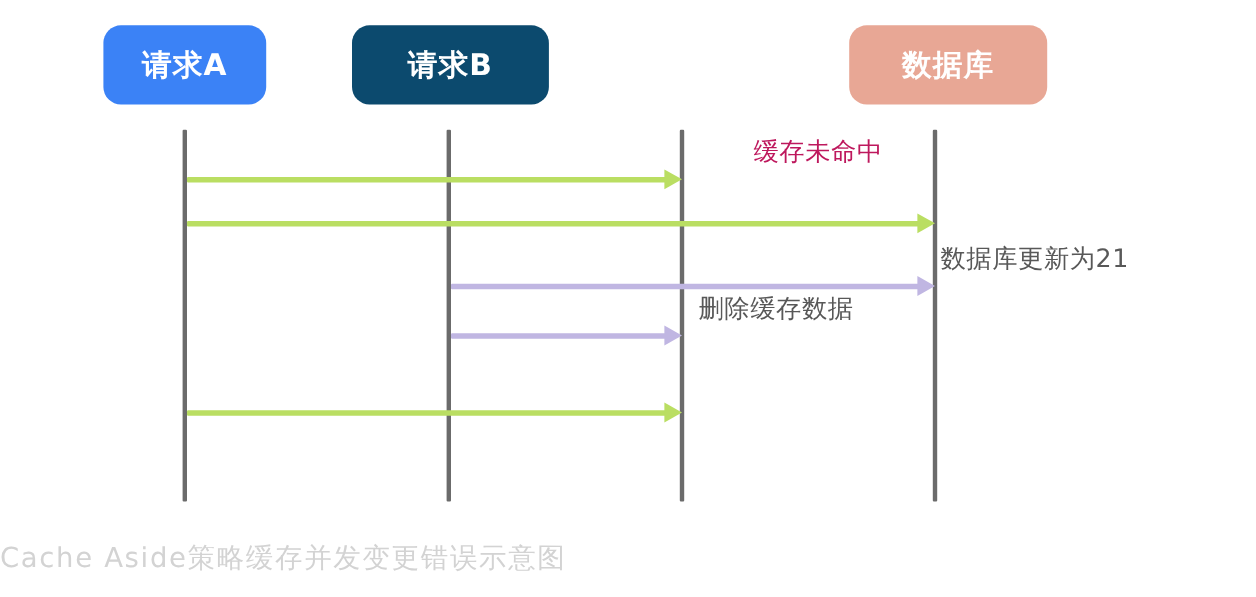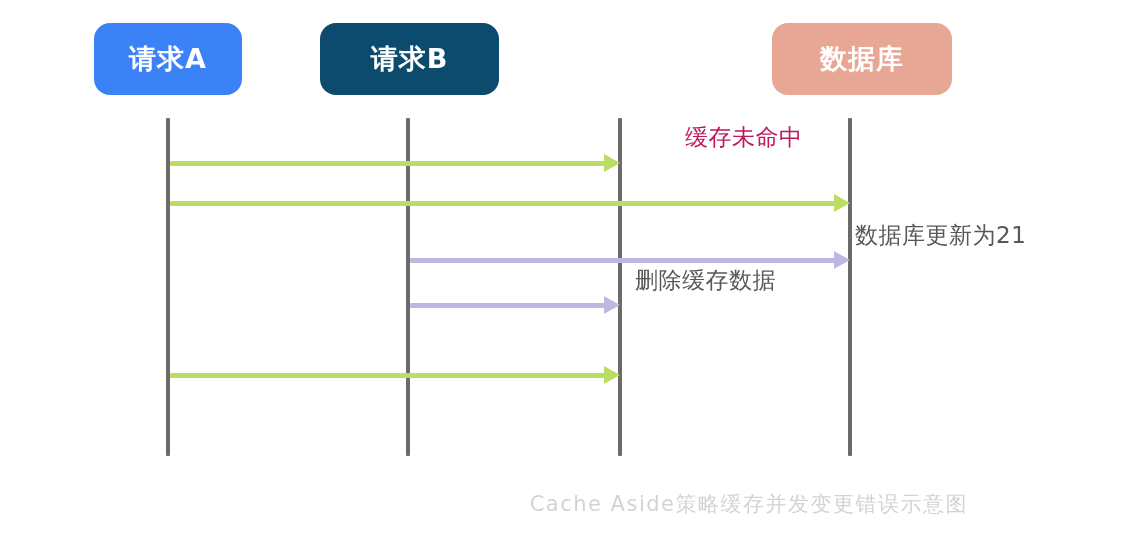--- a/index.html
+++ b/index.html
@@ -70,22 +70,22 @@
     white-space: nowrap;
     font-family: "DejaVu Sans", "Liberation Sans", sans-serif;
     letter-spacing: 0.5px;
   }
 
   
   .caption {
     position: absolute;
     left: 0;
     width: 968px;
-    text-align: right;
-    font-size: 21px;
+    text-align: left;
+    font-size: 25px;
     color: #d3d3d3;
     letter-spacing: 1.5px;
     font-family: "DejaVu Sans", "Liberation Sans", sans-serif;
     white-space: nowrap;
   }
 </style>
 </head>
 <body>
 
 <div id="diagram">

